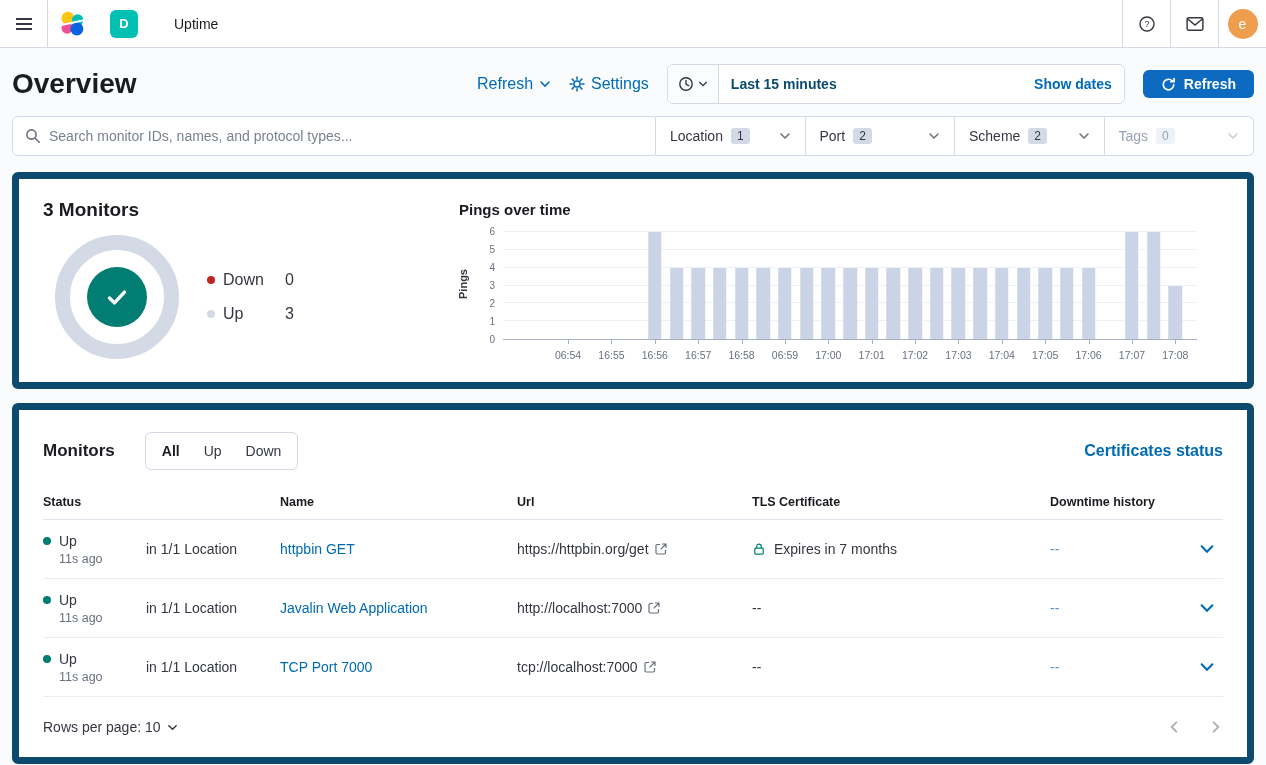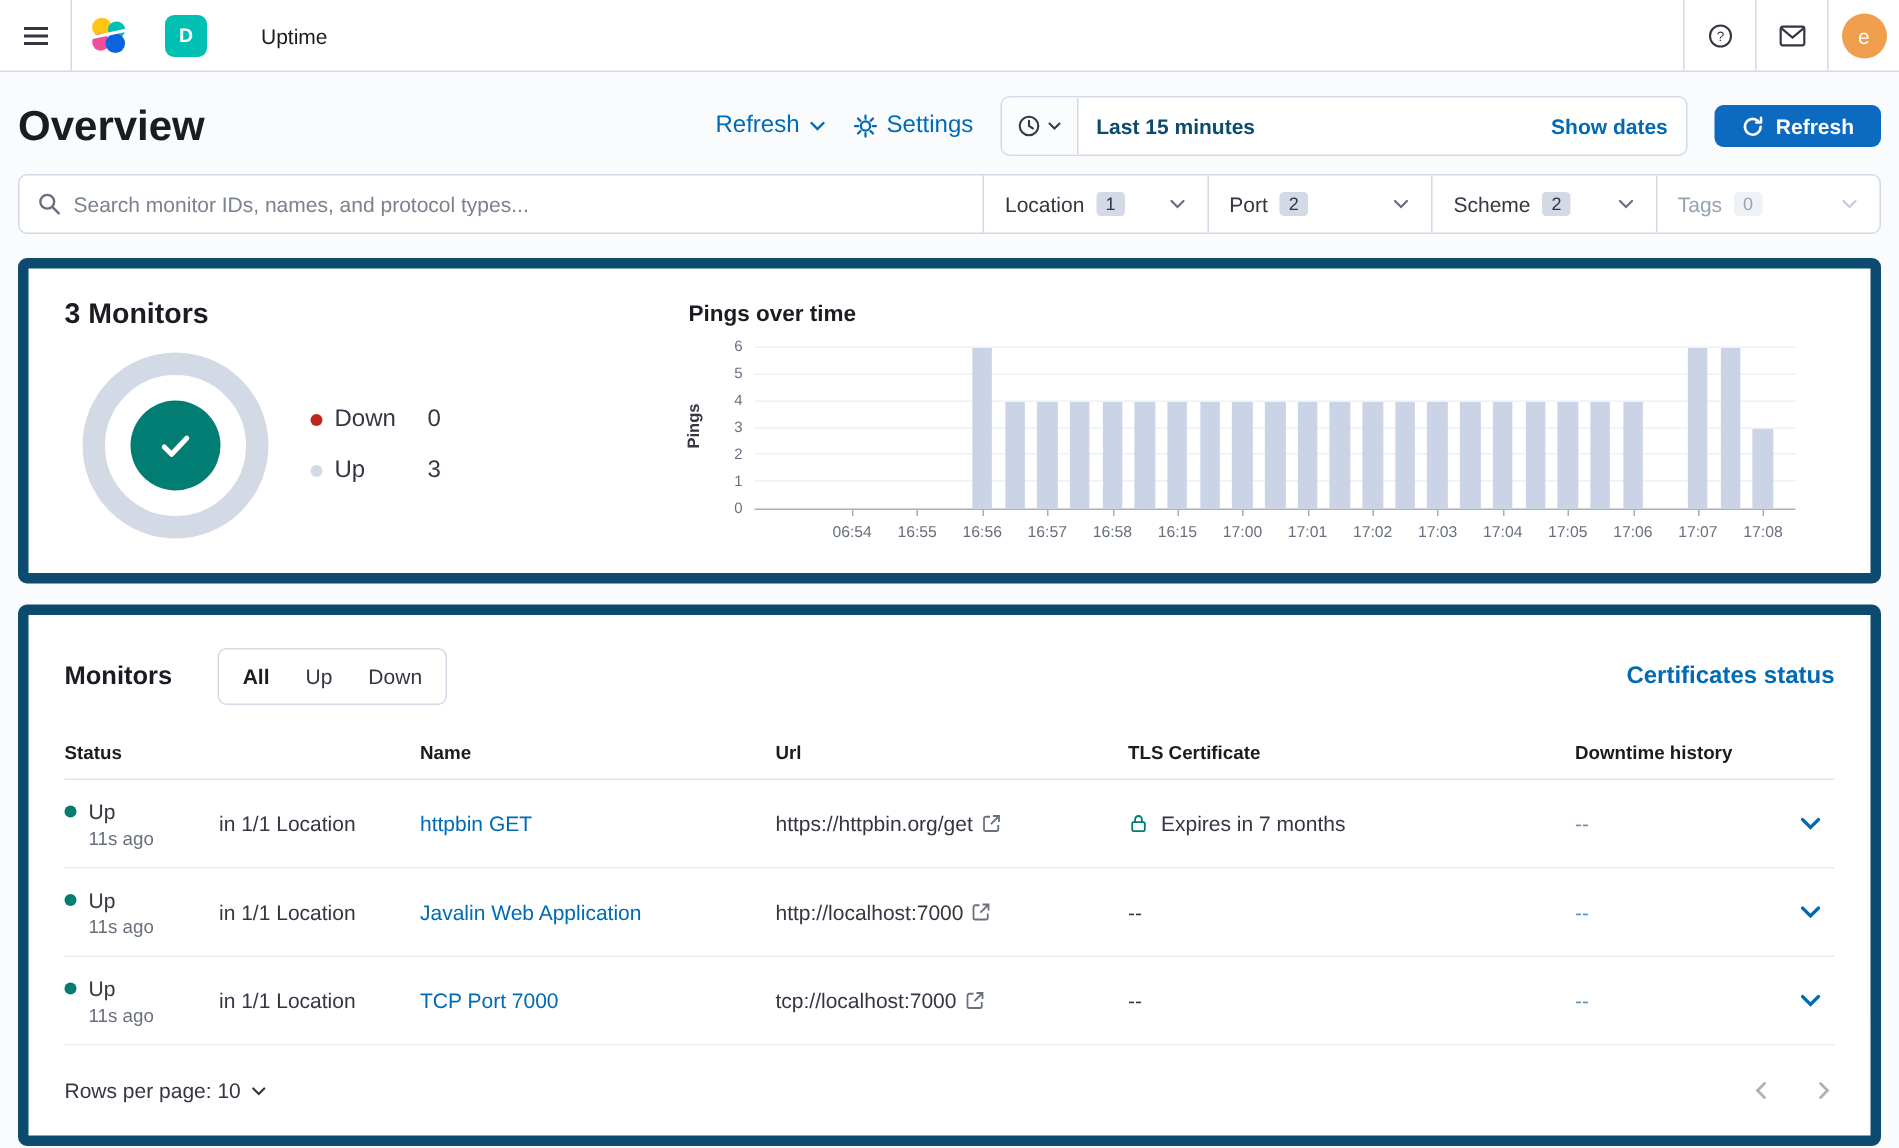--- a/index.html
+++ b/index.html
@@ -357,21 +357,21 @@
             <span class="xlab" style="left: 9.375%;">06:54</span>
             <span class="xtick" style="left: 15.625%;"></span>
             <span class="xlab" style="left: 15.625%;">16:55</span>
             <span class="xtick" style="left: 21.875%;"></span>
             <span class="xlab" style="left: 21.875%;">16:56</span>
             <span class="xtick" style="left: 28.125%;"></span>
             <span class="xlab" style="left: 28.125%;">16:57</span>
             <span class="xtick" style="left: 34.375%;"></span>
             <span class="xlab" style="left: 34.375%;">16:58</span>
             <span class="xtick" style="left: 40.625%;"></span>
-            <span class="xlab" style="left: 40.625%;">16:15</span>
+            <span class="xlab" style="left: 40.625%;">06:59</span>
             <span class="xtick" style="left: 46.875%;"></span>
             <span class="xlab" style="left: 46.875%;">17:00</span>
             <span class="xtick" style="left: 53.125%;"></span>
             <span class="xlab" style="left: 53.125%;">17:01</span>
             <span class="xtick" style="left: 59.375%;"></span>
             <span class="xlab" style="left: 59.375%;">17:02</span>
             <span class="xtick" style="left: 65.625%;"></span>
             <span class="xlab" style="left: 65.625%;">17:03</span>
             <span class="xtick" style="left: 71.875%;"></span>
             <span class="xlab" style="left: 71.875%;">17:04</span>

